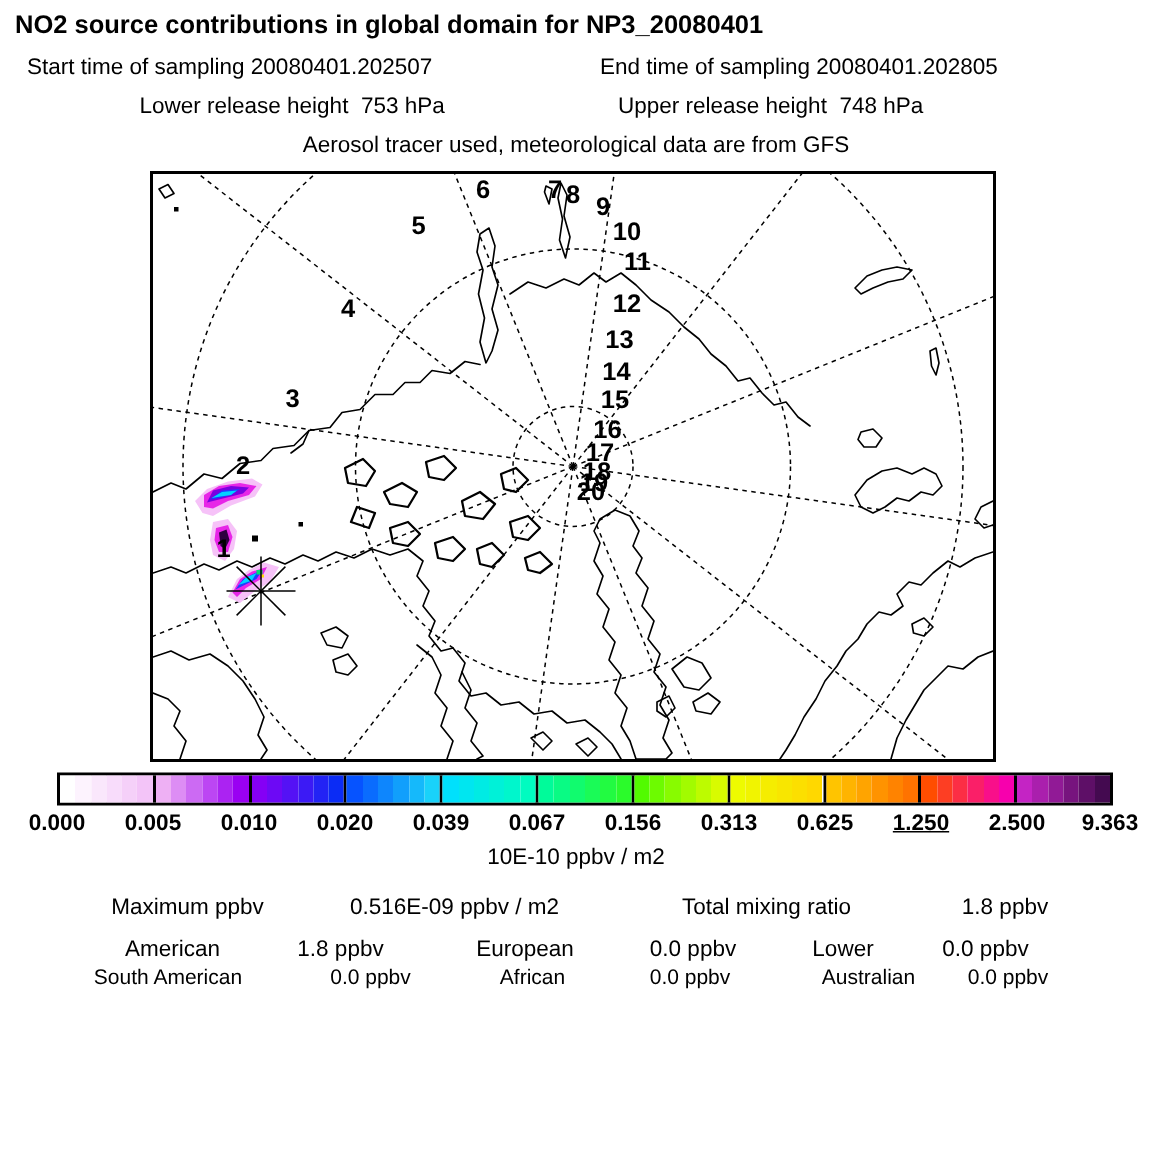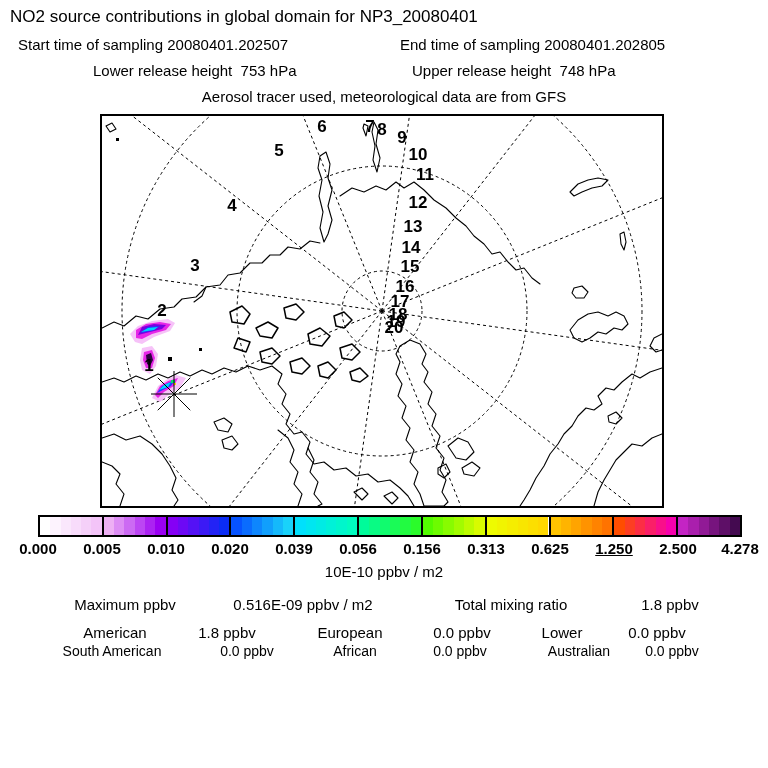--- a/index.html
+++ b/index.html
@@ -2,21 +2,21 @@
 <html><head>
 <meta charset="utf-8">
 <style>
   html,body{margin:0;padding:0;}
   body{
     width:768px;height:768px;background:#ffffff;color:#000;
     font-family:"Liberation Sans","DejaVu Sans",sans-serif;
     position:relative;overflow:hidden;
   }
   .abs{position:absolute;white-space:pre;}
-  .title{left:10px;top:7px;font-size:17px;font-weight:400;}
+  .title{left:10px;top:7px;font-size:17px;font-weight:700;}
   .h2a{left:18px;top:36px;font-size:15px;}
   .h2b{left:400px;top:36px;font-size:15px;}
   .h3a{left:93px;top:62px;font-size:15px;}
   .h3b{left:412px;top:62px;font-size:15px;}
   .h4{left:0;top:88px;width:768px;text-align:center;font-size:15px;white-space:pre;}
   .map-frame{
     position:absolute;left:100px;top:114px;width:560px;height:390px;
     border:2px solid #000;box-sizing:content-box;background:#fff;
   }
   .map-frame svg{display:block;}
@@ -276,27 +276,27 @@
       <div class="cb-cell" style="background: rgb(94, 15, 103);"></div>
       <div class="cb-cell" style="background: rgb(68, 10, 80);"></div>
     </div>
   </div>
 <div class="tickrow" id="tickrow">
     <span class="tick" style="left: 38px;">0.000</span>
     <span class="tick" style="left: 102px;">0.005</span>
     <span class="tick" style="left: 166px;">0.010</span>
     <span class="tick" style="left: 230px;">0.020</span>
     <span class="tick" style="left: 294px;">0.039</span>
-    <span class="tick" style="left: 358px;">0.056</span>
+    <span class="tick" style="left: 358px;">0.067</span>
     <span class="tick" style="left: 422px;">0.156</span>
     <span class="tick" style="left: 486px; text-align: center;">0.313</span>
     <span class="tick" style="left: 550px;">0.625</span>
     <span class="tick" style="left: 614px; text-decoration: underline;">1.250</span>
     <span class="tick" style="left: 678px;">2.500</span>
-    <span class="tick" style="left: 740px;">4.278</span>
+    <span class="tick" style="left: 740px;">9.363</span>
   </div>
 <div class="abs units">10E-10 ppbv / m2</div>
 
 <div>
   <span class="cc stats1" style="left:125px">Maximum ppbv</span>
   <span class="cc stats1" style="left:303px">0.516E-09 ppbv / m2</span>
   <span class="cc stats1" style="left:511px">Total mixing ratio</span>
   <span class="cc stats1" style="left:670px">1.8 ppbv</span>
 </div>
 <div>

